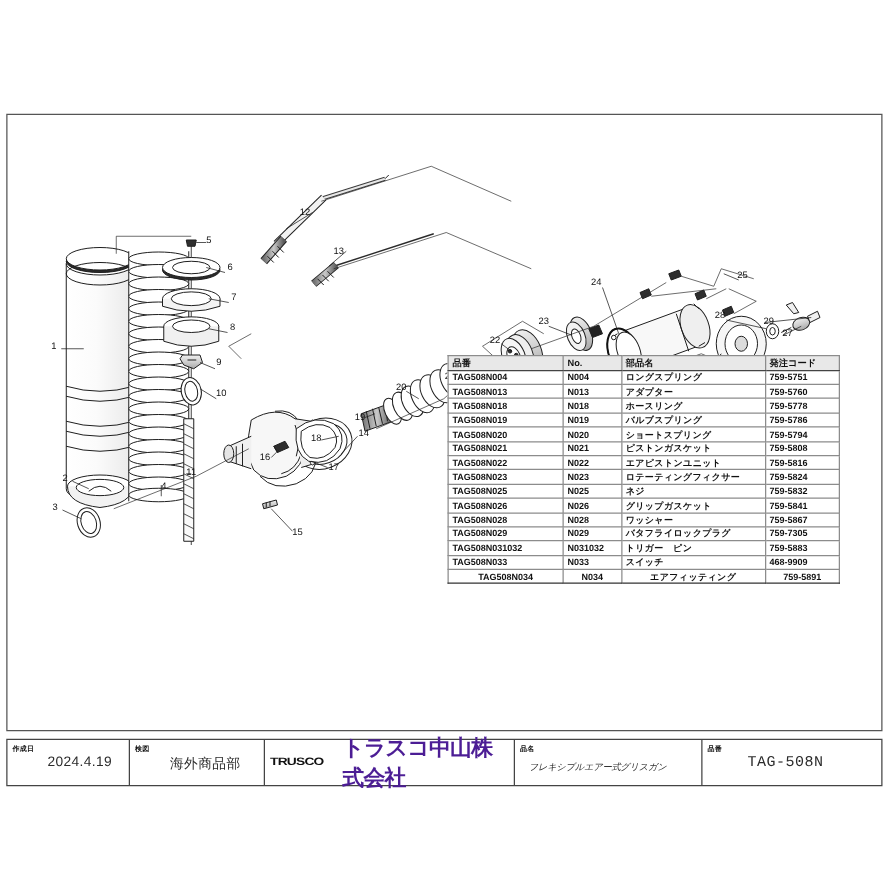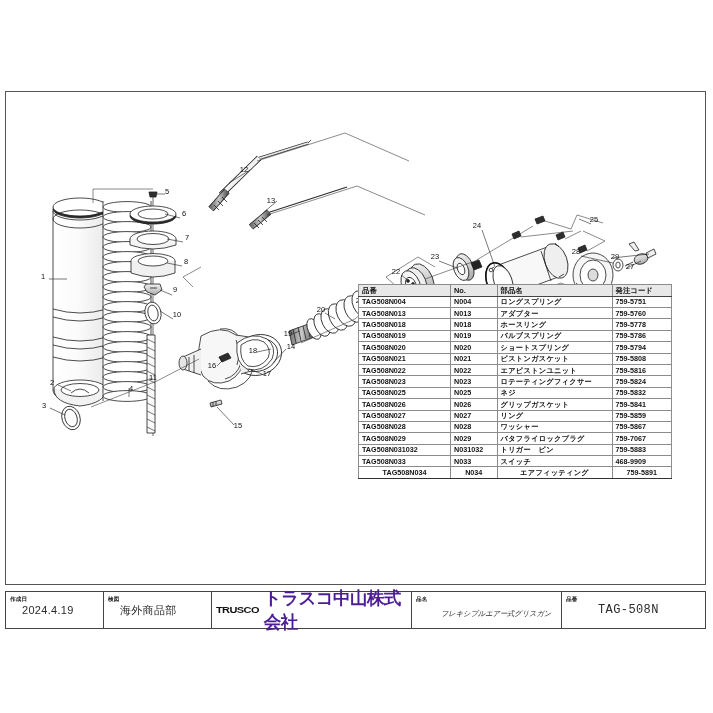--- a/index.html
+++ b/index.html
@@ -27,32 +27,32 @@
 
   
   #title-block{position:absolute;left:0;top:500px;width:701px;height:38px;
                border:1.4px solid #444;box-sizing:border-box;display:flex;
                background:#fff;}
   .tb-cell{border-right:1.2px solid #444;display:flex;align-items:center;
            position:relative;box-sizing:border-box;padding:0 4px;height:100%;}
   .tb-cell:last-child{border-right:none;}
   .tb-tag{font-size:5.6px;font-weight:bold;position:absolute;left:4px;top:4px;
           letter-spacing:.2px;color:#111;}
-  .tb-val{font-size:11px;color:#2b2b2b;margin-left:12px;letter-spacing:.3px;}
+  .tb-val{font-size:11px;color:#2b2b2b;margin-left:28px;letter-spacing:.3px;}
   #tb-date{width:98px;}
   #tb-check{width:108px;font-family:Liberation Mono, monospace;}
   #tb-company{width:200px;justify-content:center;}
   #tb-pname{width:150px;}
   #tb-pno{flex:1;font-family:Liberation Mono, monospace;}
-  #logo-wrap{display:flex;align-items:center;gap:5px;}
+  #logo-wrap{display:flex;align-items:center;gap:15px;}
   #logo-mark{font-size:11px;font-weight:bold;letter-spacing:-.6px;
              font-family:"Liberation Sans",sans-serif;color:#111;
              transform:scaleY(.78);}
   #logo-name{font-size:17.5px;font-weight:bold;letter-spacing:-.6px;color:#4c1d95;}
-  #pname-val{font-size:7.4px;color:#333;margin-left:25px;margin-top:7px;
+  #pname-val{font-size:7.4px;color:#333;margin-left:7px;margin-top:7px;
              letter-spacing:-.2px;font-style:italic;}
   #pno-val{font-size:12px;color:#2b2b2b;margin-left:32px;letter-spacing:.4px;}
 
   
   #diagram{position:absolute;left:0;top:0;width:701px;height:494px;}
   .cl{font-size:7.5px;fill:#111;font-family:"Liberation Sans",sans-serif;}
 </style>
 </head>
 <body>
 
@@ -484,36 +484,30 @@
           <td>ネジ</td>
           <td>759-5832</td>
         </tr>
         <tr>
           <td>TAG508N026</td>
           <td>N026</td>
           <td>グリップガスケット</td>
           <td>759-5841</td>
         </tr>
         <tr>
-          <td>TAG508N027</td>
-          <td>N027</td>
-          <td>リング</td>
-          <td>759-5859</td>
-        </tr>
-        <tr>
           <td>TAG508N028</td>
           <td>N028</td>
           <td>ワッシャー</td>
           <td>759-5867</td>
         </tr>
         <tr>
           <td>TAG508N029</td>
           <td>N029</td>
           <td>バタフライロックプラグ</td>
-          <td>759-7067</td>
+          <td>759-7305</td>
         </tr>
         <tr>
           <td>TAG508N031032</td>
           <td>N031032</td>
           <td>トリガー　ピン</td>
           <td>759-5883</td>
         </tr>
         <tr>
           <td>TAG508N033</td>
           <td>N033</td>

